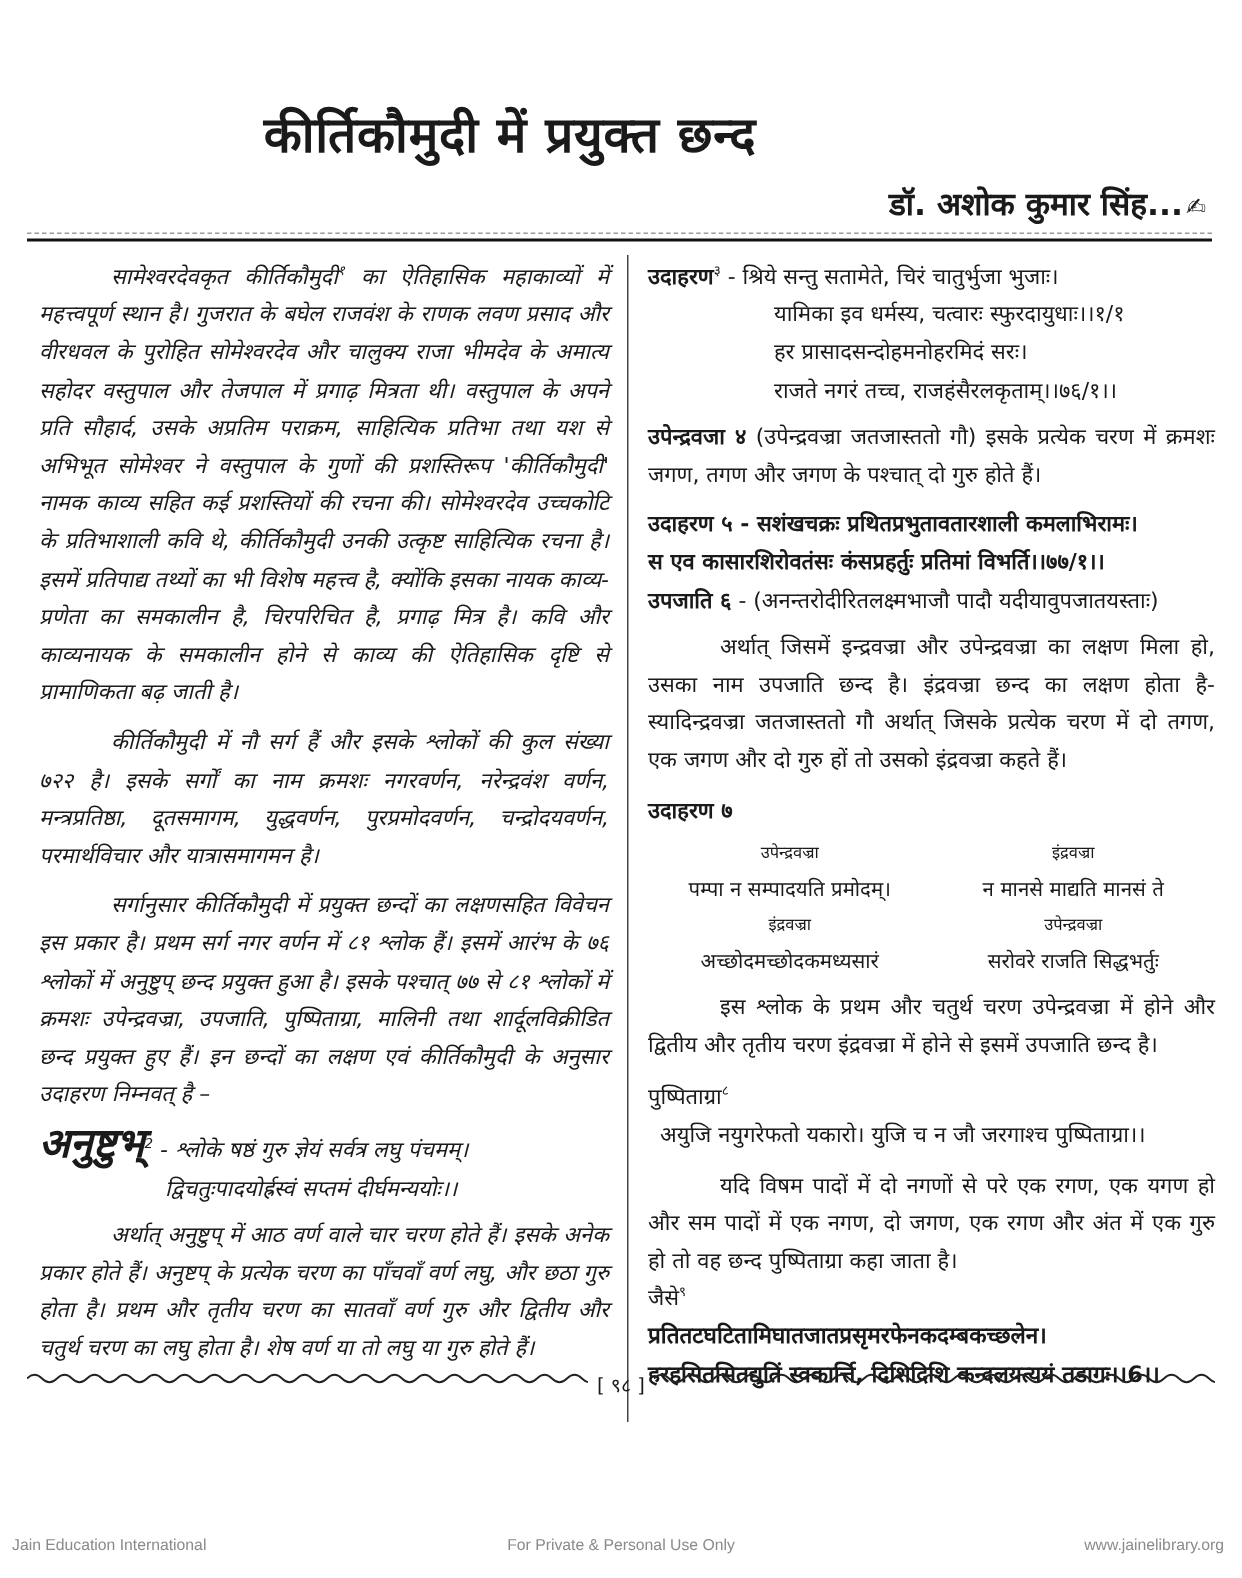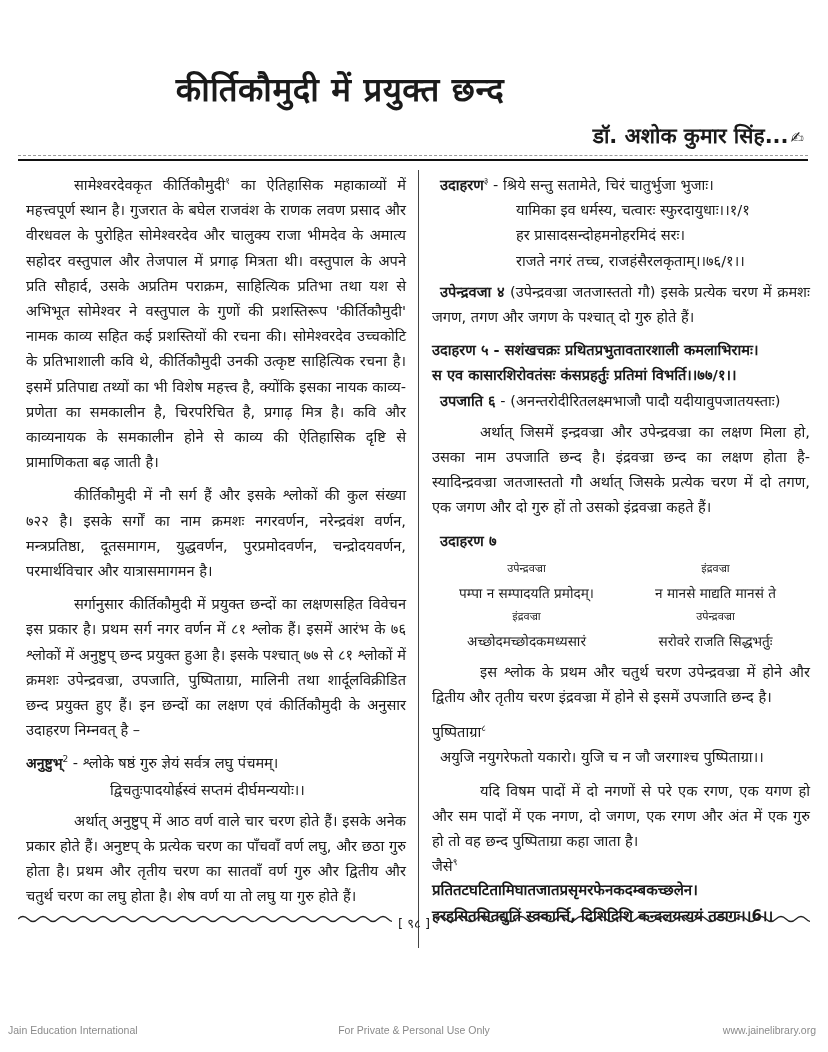--- a/index.html
+++ b/index.html
@@ -23,31 +23,31 @@
     }
     .rule-thick {
       position: absolute; left: 18px; width: 790px; top: 159px; height: 2px;
       background: #111;
     }
 
     .col {
       position: absolute; top: 172px; font-size: 14.6px; line-height: 25.2px;
       text-align: justify;
     }
-    .col-left { left: 26px; width: 380px; }
+    .col-left { left: 26px; width: 380px; font-style: italic; }
     .col-right { left: 432px; width: 378px; }
     .col-divider {
       position: absolute; left: 418px; top: 170px; height: 778px; width: 0;
       border-left: 1px solid #444;
     }
 
     .para { text-indent: 48px; margin-bottom: 8px; }
     .para.noind { text-indent: 0; }
-    .bold { font-weight: bold; margin-left: 8px; }
-    .big { font-size: 14px; font-weight: bold; }
+    .bold { font-weight: bold; }
+    .big { font-size: 27px; font-weight: bold; }
     sup { font-size: 9px; line-height: 0; }
 
     .verse-block { margin: 0 0 6px 0; }
     .verse-line { display: block; white-space: nowrap; }
     .indent-84 { padding-left: 84px; }
 
     .grid2 { display: grid; grid-template-columns: 1fr 1fr; text-align: center; font-size: 13.6px; line-height: 24px; margin: 0 0 6px 0; }
     .grid2 .lbl { font-size: 11px; }
 
     .footer-border {

